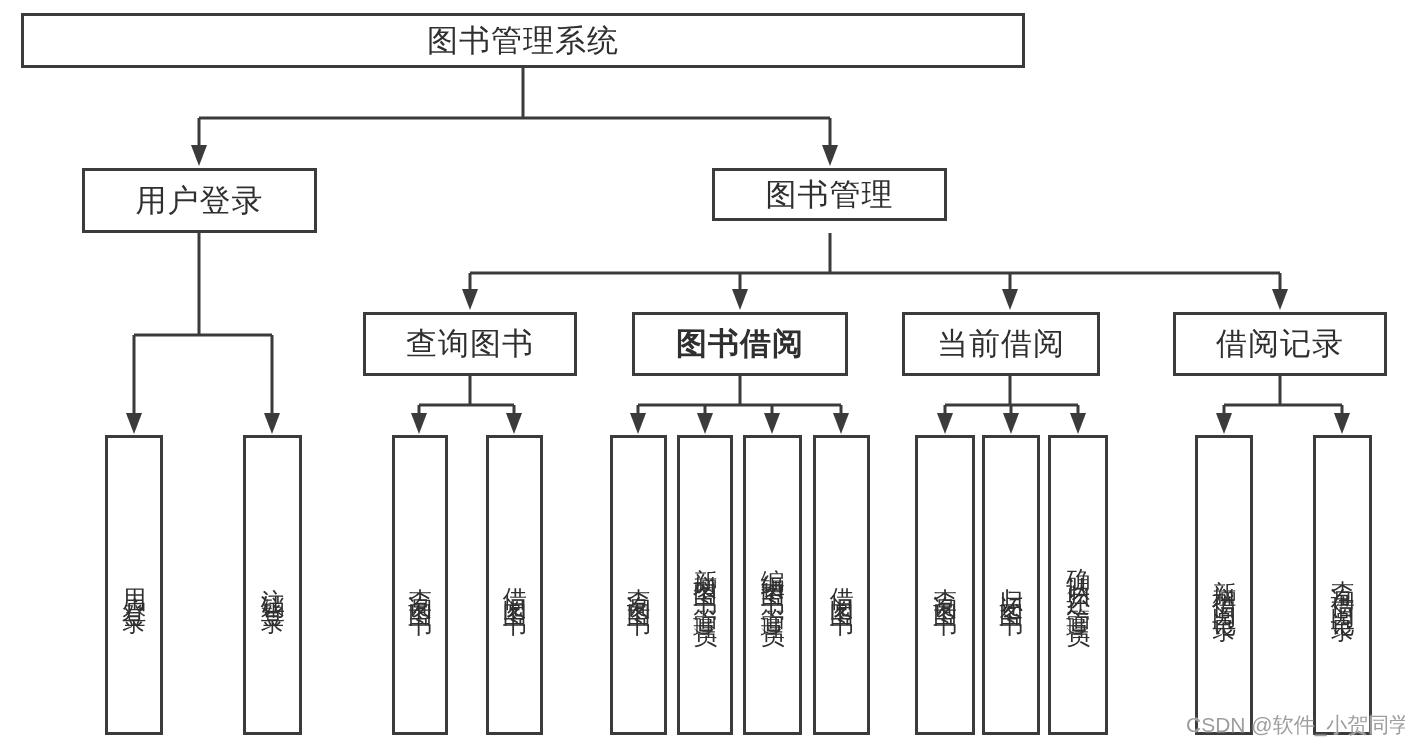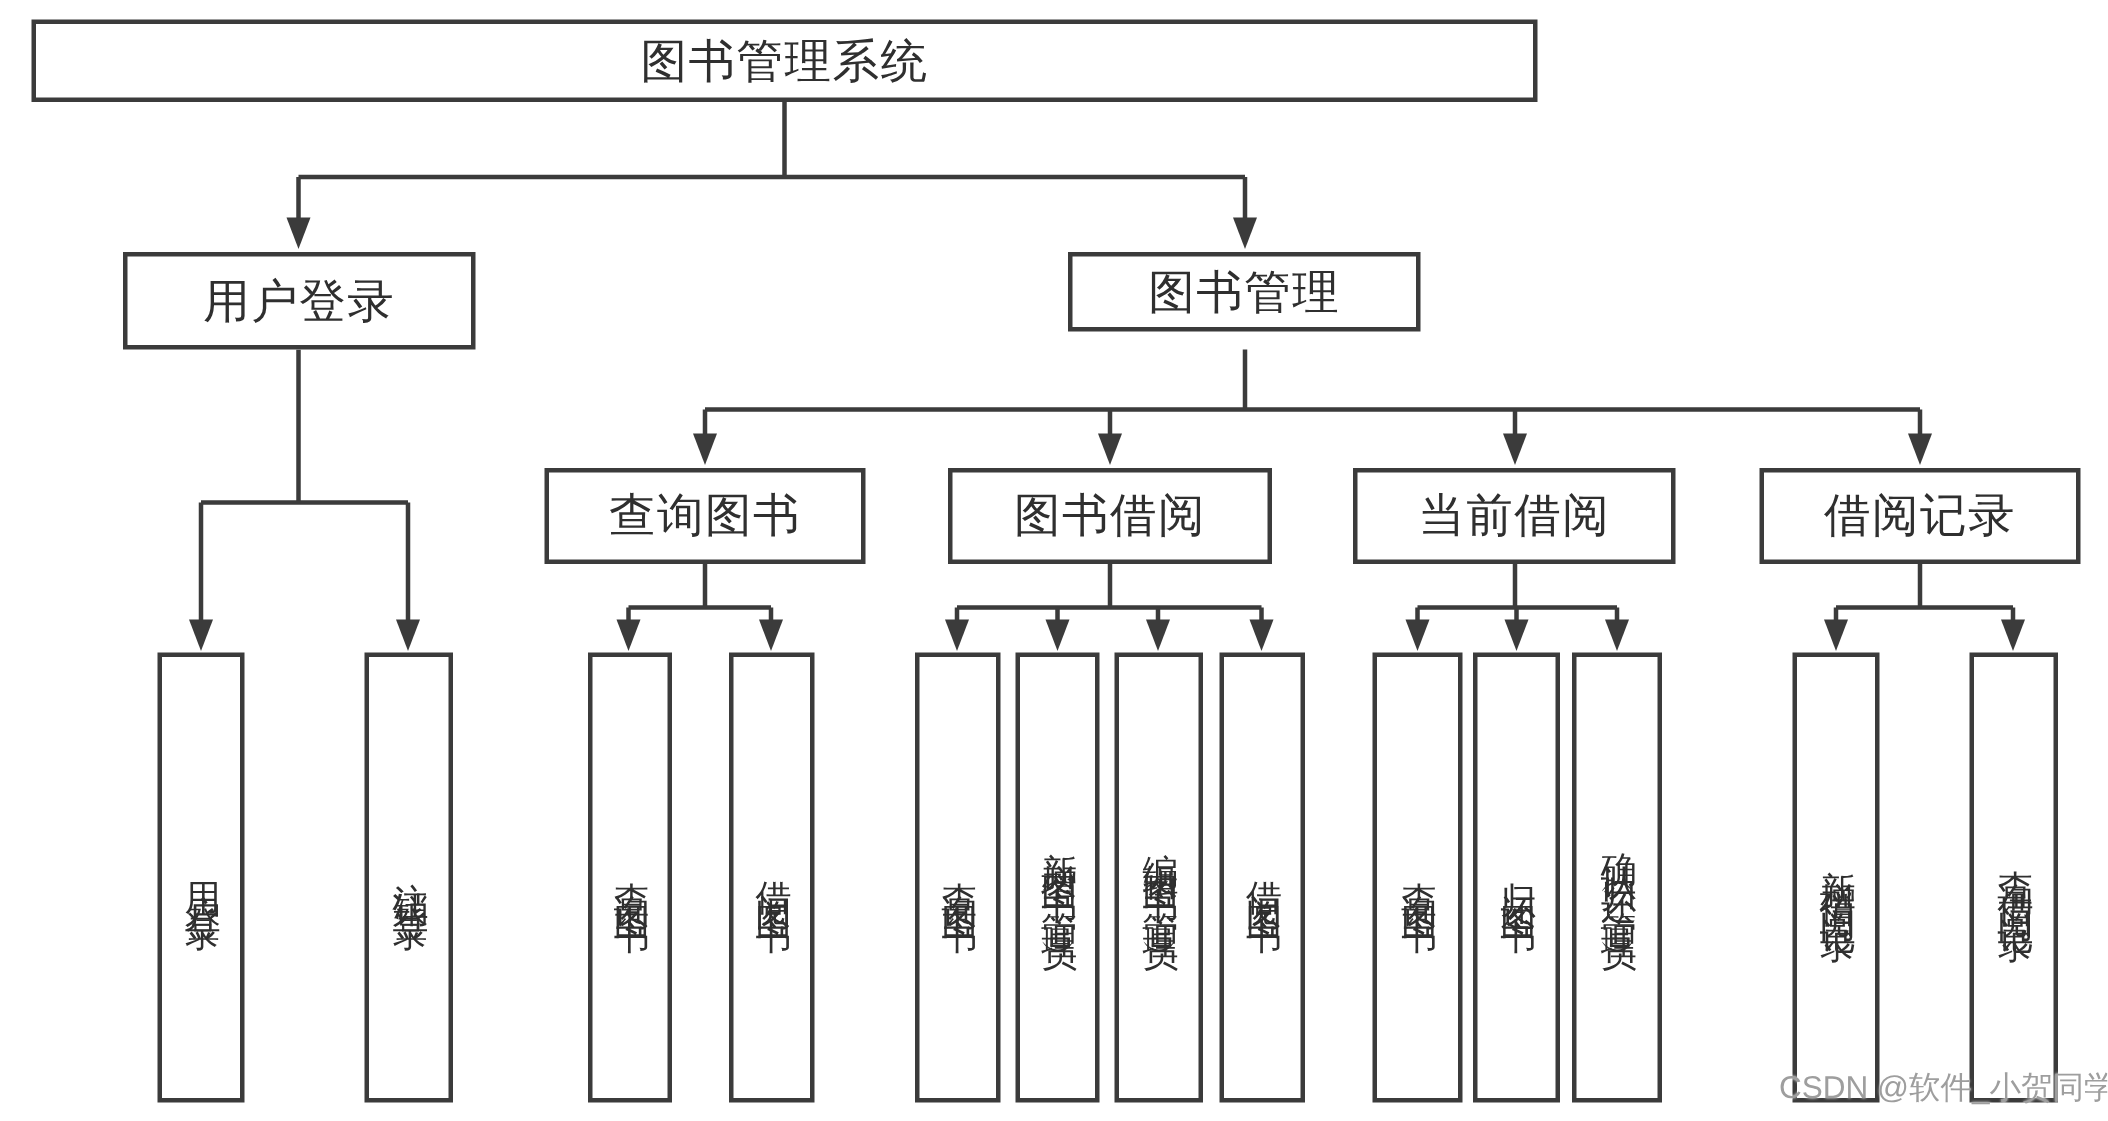--- a/index.html
+++ b/index.html
@@ -20,22 +20,22 @@
   .watermark {
     position: absolute; left: 1186px; top: 711px; z-index: 5;
     font-size: 21px; color: var(--watermark, #9e9e9e); white-space: nowrap;
     text-shadow: 0 0 2px #ffffff;
   }
   
   .n-root    { left: 21px;   top: 13px;  width: 1004px; height: 55px; }
   .n-login   { left: 82px;   top: 168px; width: 235px;  height: 65px; }
   .n-mgmt    { left: 712px;  top: 168px; width: 235px;  height: 53px; }
   .n-newbook { left: 363px;  top: 312px; width: 214px;  height: 64px; }
-  .n-borrow  { left: 632px;  top: 312px; width: 216px;  height: 64px; }
-  .n-current { left: 902px;  top: 312px; width: 215px;  height: 64px; }
+  .n-borrow  { left: 632px;  top: 312px; width: 216px;  height: 64px; font-weight: bold; }
+  .n-current { left: 902px;  top: 312px; width: 198px;  height: 64px; }
   .n-record  { left: 1173px; top: 312px; width: 214px;  height: 64px; }
   .leaf      { top: 435px; height: 300px; }
   .l-login1 { left: 105px;  width: 58px; }
   .l-login2 { left: 243px;  width: 59px; }
   .l-new1   { left: 392px;  width: 56px; }
   .l-new2   { left: 486px;  width: 57px; }
   .l-bor1   { left: 610px;  width: 57px; }
   .l-bor2   { left: 677px;  width: 56px; }
   .l-bor3   { left: 743px;  width: 59px; }
   .l-bor4   { left: 813px;  width: 57px; }

